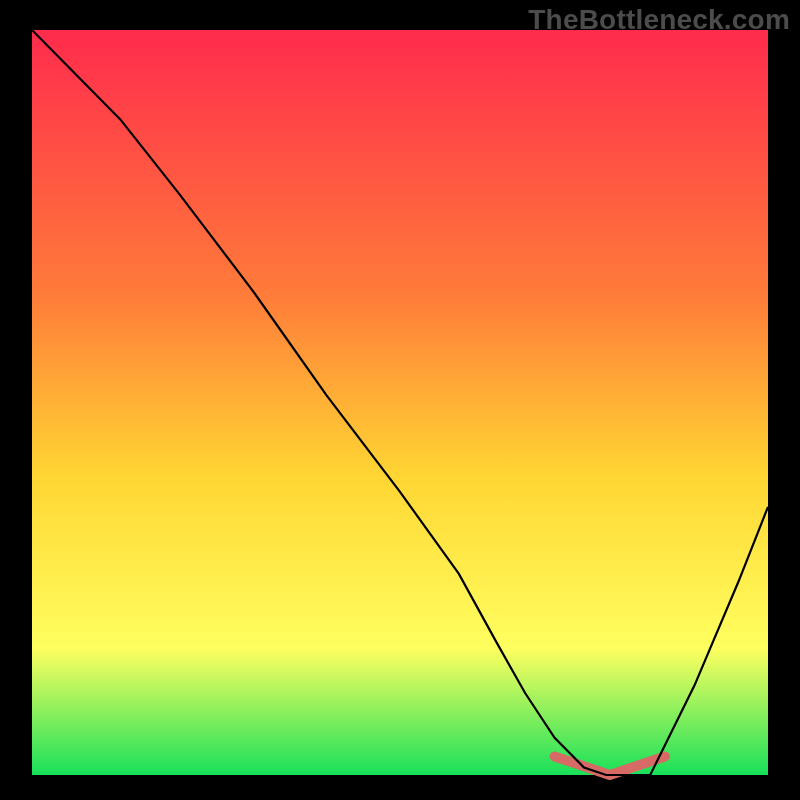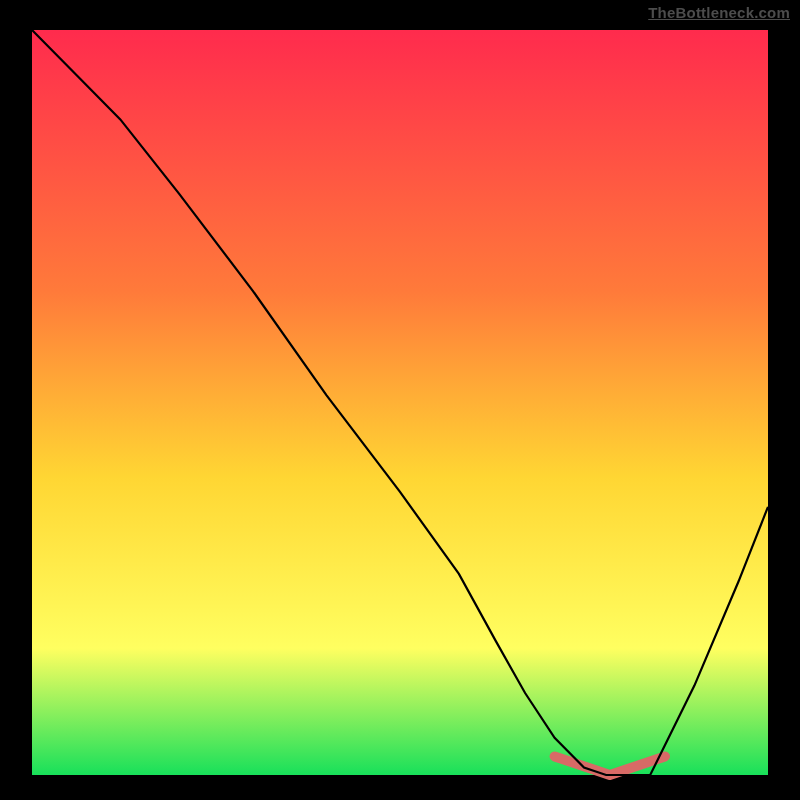--- a/index.html
+++ b/index.html
@@ -17,24 +17,23 @@
     width: 800px;
     height: 800px;
     background: #000;
   }
   .watermark {
     position: absolute;
     top: 4px;
     right: 10px;
     color: #4c4c4c;
     font-family: Arial, Helvetica, sans-serif;
-    font-size: 15px;
+    font-size: 28px;
     font-weight: 600;
     letter-spacing: 0.2px;
-    text-decoration: underline;
   }
   svg {
     position: absolute;
     top: 0;
     left: 0;
   }
 </style>
 </head>
 <body>
 

